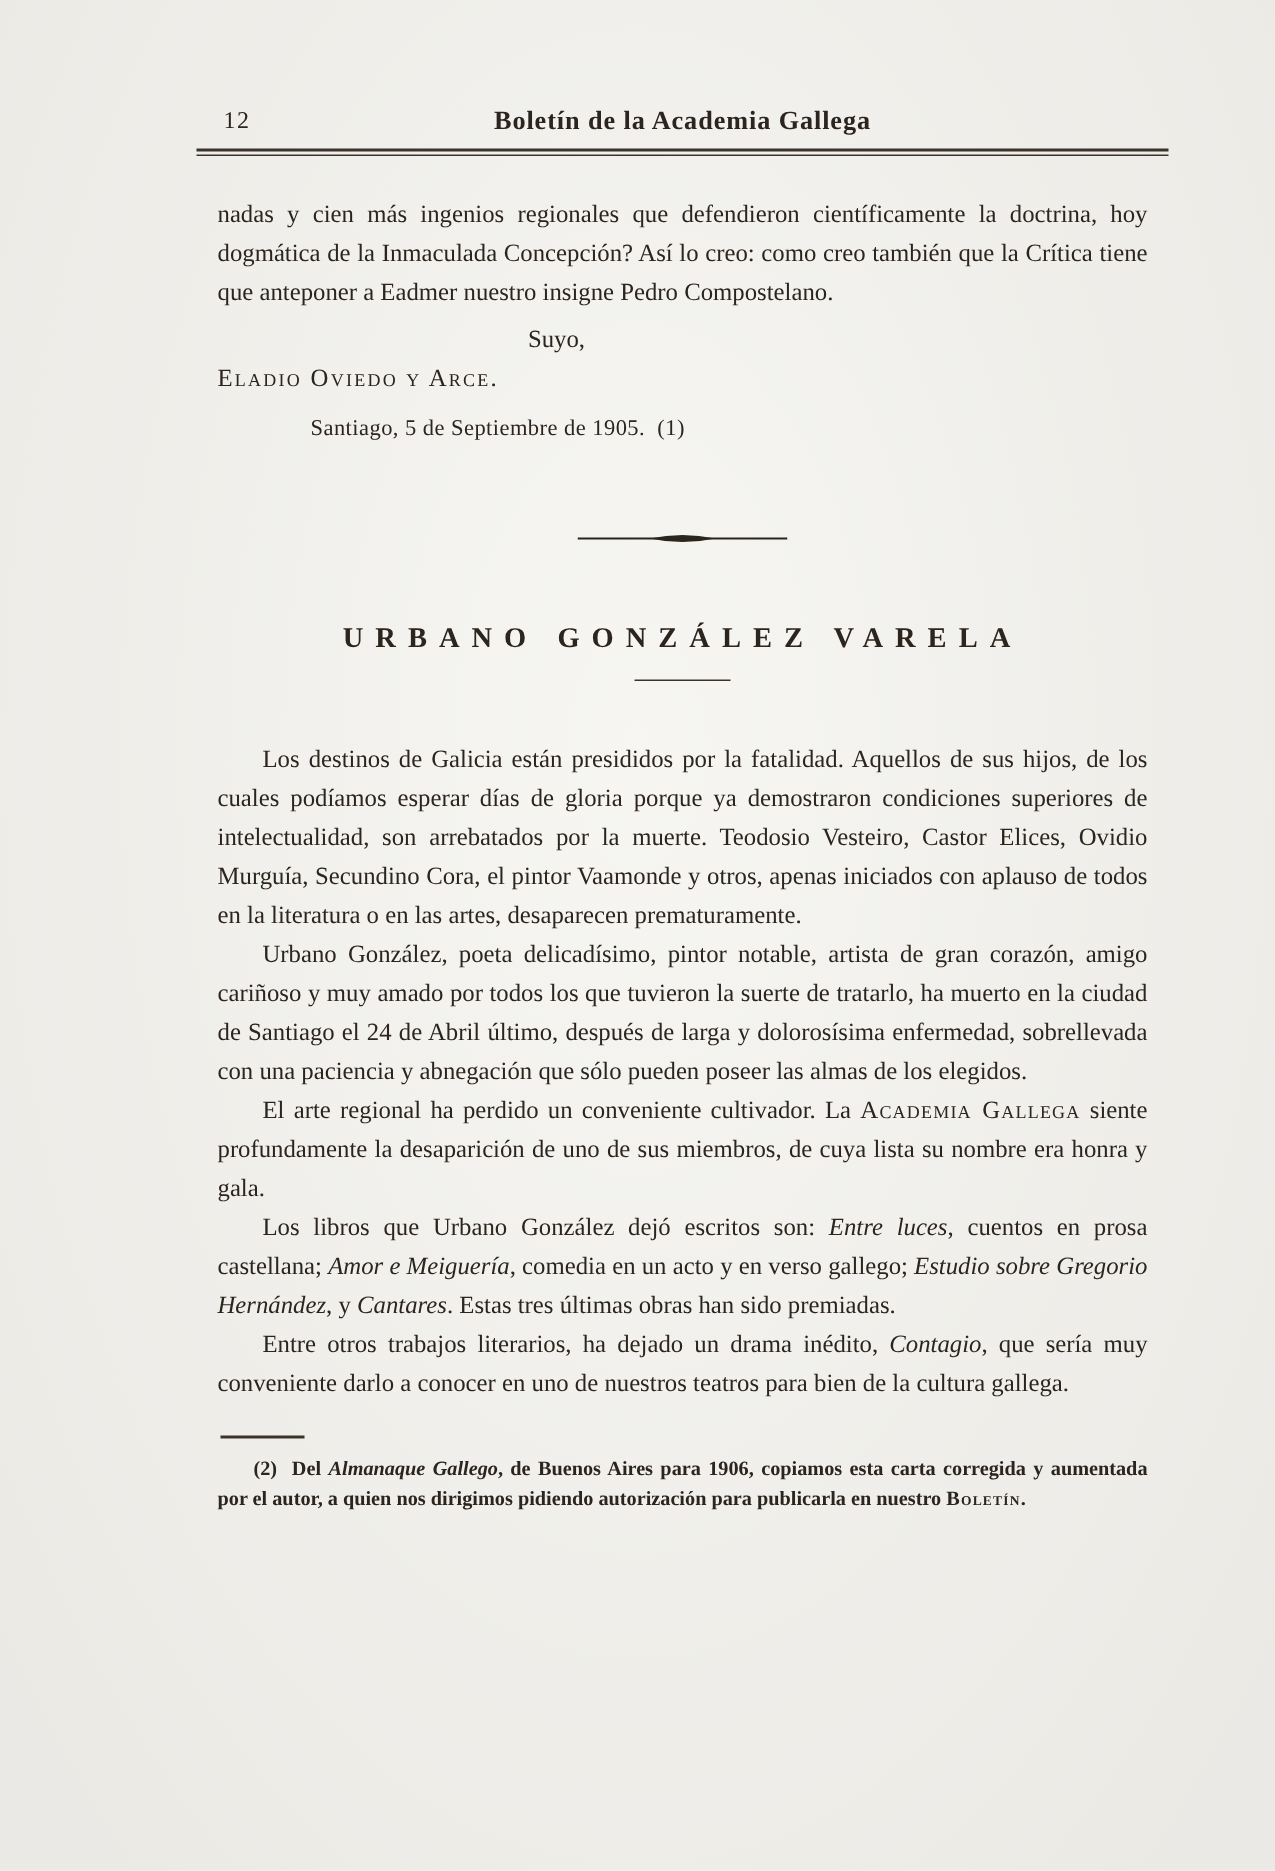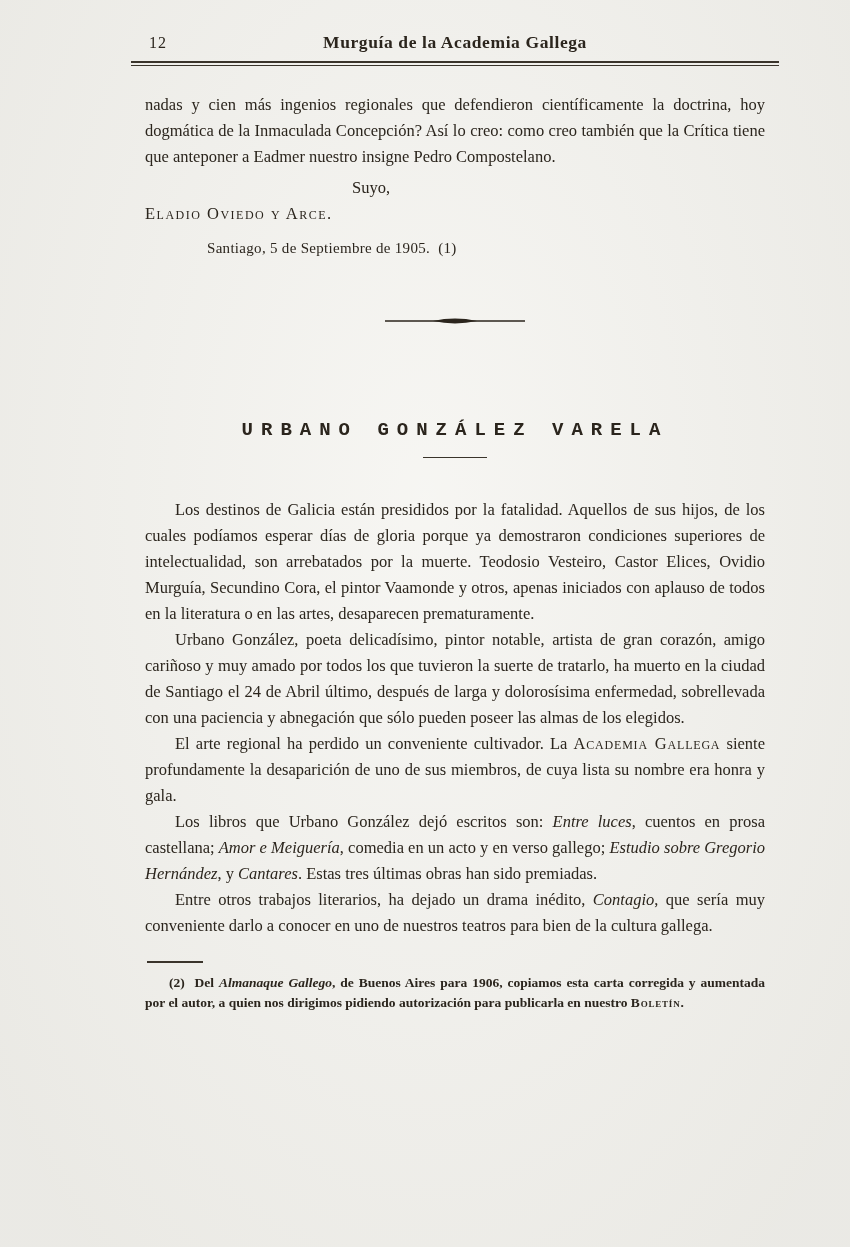--- a/index.html
+++ b/index.html
@@ -10,21 +10,21 @@
   *{margin:0;padding:0;box-sizing:border-box;}
   html,body{width:850px;height:1247px;}
   body{
     background:var(--paper);
     font-family:"Liberation Serif","DejaVu Serif",serif;
     color:var(--ink);
     overflow:hidden;
   }
   .page{
     width:850px;height:1247px;
-    padding:32px 85px 40px 145px;
+    padding:70px 85px 40px 145px;
     background:
       radial-gradient(ellipse at 50% 40%, rgba(255,255,255,0.35), rgba(0,0,0,0.03) 90%),
       var(--paper);
   }
   .content{width:620px;}
 
   
   .running-head{position:relative;height:24px;}
   .page-number{
     position:absolute;left:4px;top:2px;
@@ -61,22 +61,22 @@
   }
 
   
   .section-divider{
     margin:58px auto 0 auto;width:140px;height:12px;
     display:flex;align-items:center;justify-content:center;
   }
 
   
   .article-title{
-    margin-top:92px;text-align:center;
-    font-size:19px;font-weight:bold;letter-spacing:8px;font-family:Liberation Mono, monospace;
+    margin-top:50px;text-align:center;
+    font-size:19px;font-weight:bold;letter-spacing:8px;
   }
   .title-rule{
     margin:16px auto 0 auto;width:64px;height:2px;
     border-top:1.5px solid var(--rule);
   }
   .article-body{margin-top:38px;}
   .article-body p.body-text{text-indent:30px;margin-top:0;}
 
   .seg-italic{font-style:italic;}
   .seg-smallcaps{font-variant:small-caps;letter-spacing:0.8px;}
@@ -93,21 +93,21 @@
   }
 </style>
 </head>
 <body>
 
 <div class="page">
   <div class="content">
 
     <div class="running-head">
       <span class="page-number">12</span>
-      <div class="head-title">Murguía de la Academia Gallega</div>
+      <div class="head-title">Boletín de la Academia Gallega</div>
     </div>
     <div class="head-rule"></div>
 
     <div class="letter">
       <p class="body-text"><span>nadas y cien más ingenios regionales que defendieron científicamente la doctrina, hoy dogmática de la Inmaculada Concepción? Así lo creo: como creo también que la Crítica tiene que anteponer a Eadmer nuestro insigne Pedro Compostelano.</span></p>
       <div class="letter-closing">Suyo,</div>
       <div class="letter-signature">Eladio Oviedo y Arce.</div>
       <div class="letter-dateline">Santiago, 5 de Septiembre de 1905.&nbsp;&nbsp;(1)</div>
     </div>
 

